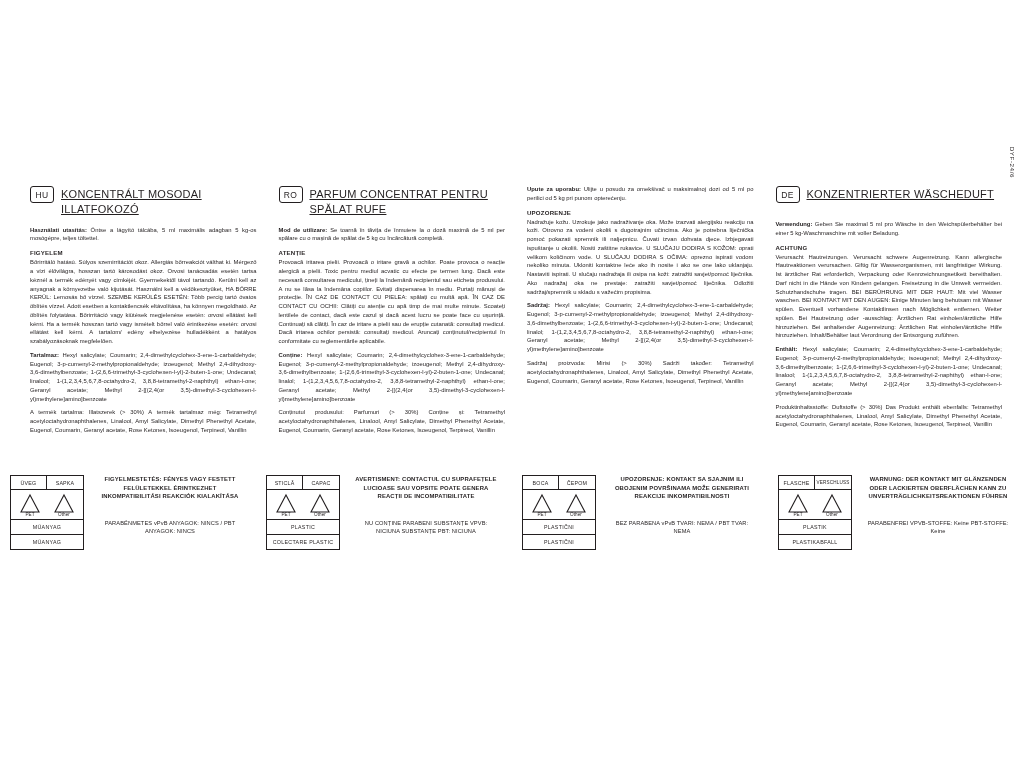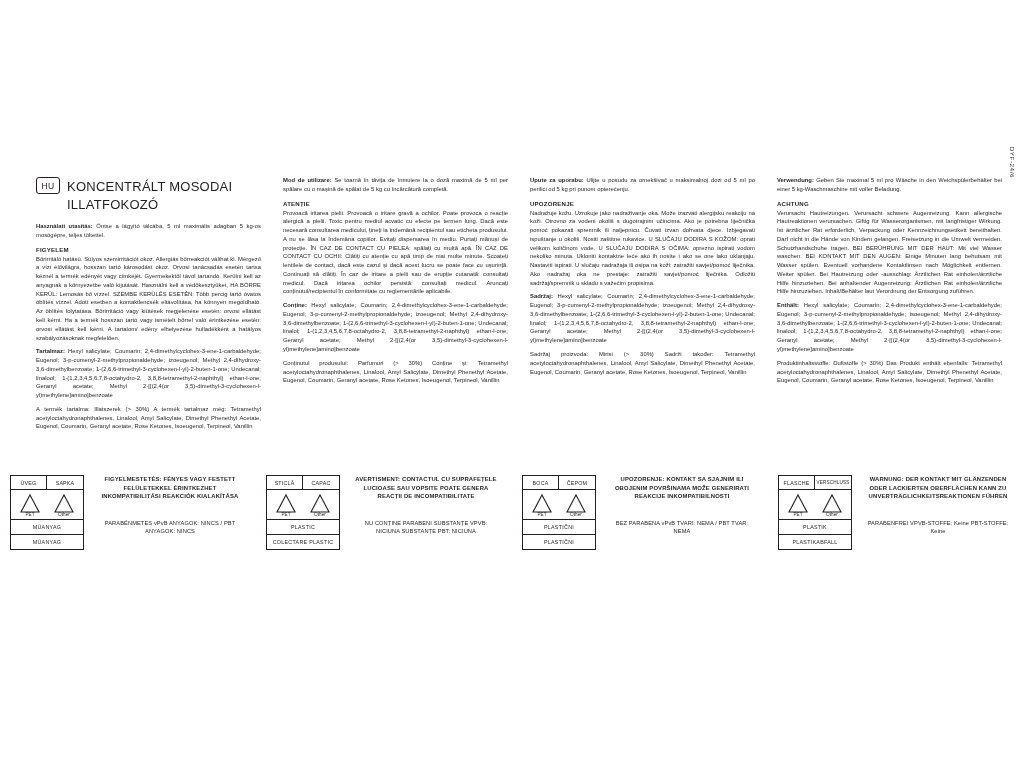--- a/index.html
+++ b/index.html
@@ -11,24 +11,24 @@
     color: #231f20;
     overflow: hidden;
   }
   .page {
     position: relative;
     width: 1024px; height: 768px;
     background: #ffffff;
   }
   .label-area {
     position: absolute;
-    left: 0; top: 176px;
+    left: 0; top: 185px;
     width: 1024px;
     height: 420px;
-    padding: 0 10px 0 26px;
+    padding: 0 10px 0 20px;
     display: flex;
     flex-direction: row;
     gap: 0;
   }
   .panel {
     width: 25%;
     padding: 0 12px 0 10px;
     position: relative;
   }
   .panel.p1 { padding-left: 10px; }
@@ -43,25 +43,26 @@
     border: 1px solid #231f20;
     border-radius: 3px;
     width: 24px; height: 17px;
     display: flex; align-items: center; justify-content: center;
     font-size: 8.5px;
     letter-spacing: 0.3px;
     flex: 0 0 auto;
     margin-top: 1px;
   }
   .lang-title {
-    font-size: 13px;
+    font-size: 11px;
     line-height: 1.35;
     letter-spacing: 0.25px;
     text-transform: uppercase;
     padding-top: 2px;
+    text-decoration: underline;
   }
   .ptext {
     font-size: 5.85px;
     line-height: 1.5;
     text-align: justify;
     letter-spacing: 0.02px;
     margin: 0 0 5px 0;
   }
   .bold { font-weight: bold; }
   .heading {
@@ -178,36 +179,44 @@
         <div class="lang-title">KONCENTRÁLT MOSODAI ILLATFOKOZÓ</div>
       </div>
       <p class="ptext"><span class="bold">Használati utasítás:</span><span> Öntse a lágyító tálcába, 5 ml maximális adagban 5 kg-os mosógépre, teljes töltettel.</span></p>
       <div class="heading">FIGYELEM</div>
       <p class="ptext">Bőrirritáló hatású. Súlyos szemirritációt okoz. Allergiás bőrreakciót válthat ki. Mérgező a vízi élővilágra, hosszan tartó károsodást okoz. Orvosi tanácsadás esetén tartsa kéznél a termék edényét vagy címkéjét. Gyermekektől távol tartandó. Kerülni kell az anyagnak a környezetbe való kijutását. Használni kell a védőkesztyűket, HA BŐRRE KERÜL: Lemosás bő vízzel. SZEMBE KERÜLÉS ESETÉN: Több percig tartó óvatos öblítés vízzel. Adott esetben a kontaktlencsék eltávolítása, ha könnyen megoldható. Az öblítés folytatása. Bőrirritáció vagy kiütések megjelenése esetén: orvosi ellátást kell kérni. Ha a termék hosszan tartó vagy ismételt bőrrel való érintkezése esetén: orvosi ellátást kell kérni. A tartalom/ edény elhelyezése hulladékként a hatályos szabályozásoknak megfelelően.</p>
       <p class="ptext"><span class="bold">Tartalmaz:</span><span> Hexyl salicylate; Coumarin; 2,4-dimethylcyclohex-3-ene-1-carbaldehyde; Eugenol; 3-p-cumenyl-2-methylpropionaldehyde; izoeugenol; Methyl 2,4-dihydroxy-3,6-dimethylbenzoate; 1-(2,6,6-trimethyl-3-cyclohexen-l-yl)-2-buten-1-one; Undecanal; linalool; 1-(1,2,3,4,5,6,7,8-octahydro-2, 3,8,8-tetramethyl-2-naphthyl) ethan-l-one; Geranyl acetate; Methyl 2-[[(2,4(or 3,5)-dimethyl-3-cyclohexen-l-yl)methylene]amino]benzoate</span></p>
       <p class="ptext">A termék tartalma: Illatszerek (&gt; 30%) A termék tartalmaz még: Tetramethyl acetyloctahydronaphthalenes, Linalool, Amyl Salicylate, Dimethyl Phenethyl Acetate, Eugenol, Coumarin, Geranyl acetate, Rose Ketones, Isoeugenol, Terpineol, Vanillin</p>
     </div>
 
     <div class="panel">
+      <div class="lang-head">
+        <div class="lang-badge">RO</div>
+        <div class="lang-title">PARFUM CONCENTRAT PENTRU SPĂLAT RUFE</div>
+      </div>
       <p class="ptext"><span class="bold">Mod de utilizare:</span><span> Se toarnă în tăvița de înmuiere la o doză maximă de 5 ml per spălare cu o mașină de spălat de 5 kg cu încărcătură completă.</span></p>
       <div class="heading">ATENȚIE</div>
       <p class="ptext">Provoacă iritarea pielii. Provoacă o iritare gravă a ochilor. Poate provoca o reacție alergică a pielii. Toxic pentru mediul acvatic cu efecte pe termen lung. Dacă este necesară consultarea medicului, țineți la îndemână recipientul sau eticheta produsului. A nu se lăsa la îndemâna copiilor. Evitați dispersarea în mediu. Purtați mănuși de protecție. ÎN CAZ DE CONTACT CU PIELEA: spălați cu multă apă. ÎN CAZ DE CONTACT CU OCHII: Clătiți cu atenție cu apă timp de mai multe minute. Scoateți lentilele de contact, dacă este cazul și dacă acest lucru se poate face cu ușurință. Continuați să clătiți. În caz de iritare a pielii sau de erupție cutanată: consultați medicul. Dacă iritarea ochilor persistă: consultați medicul. Aruncați conținutul/recipientul în conformitate cu reglementările aplicabile.</p>
       <p class="ptext"><span class="bold">Conține:</span><span> Hexyl salicylate; Coumarin; 2,4-dimethylcyclohex-3-ene-1-carbaldehyde; Eugenol; 3-p-cumenyl-2-methylpropionaldehyde; izoeugenol; Methyl 2,4-dihydroxy-3,6-dimethylbenzoate; 1-(2,6,6-trimethyl-3-cyclohexen-l-yl)-2-buten-1-one; Undecanal; linalol; 1-(1,2,3,4,5,6,7,8-octahydro-2, 3,8,8-tetramethyl-2-naphthyl) ethan-l-one; Geranyl acetate; Methyl 2-[[(2,4(or 3,5)-dimethyl-3-cyclohexen-l-yl)methylene]amino]benzoate</span></p>
       <p class="ptext">Conținutul produsului: Parfumuri (&gt; 30%) Conține și: Tetramethyl acetyloctahydronaphthalenes, Linalool, Amyl Salicylate, Dimethyl Phenethyl Acetate, Eugenol, Coumarin, Geranyl acetate, Rose Ketones, Isoeugenol, Terpineol, Vanillin</p>
     </div>
 
     <div class="panel">
       <p class="ptext"><span class="bold">Upute za uporabu:</span><span> Ulijte u posudu za omekšivač u maksimalnoj dozi od 5 ml po perilici od 5 kg pri punom opterećenju.</span></p>
       <div class="heading">UPOZORENJE</div>
       <p class="ptext">Nadražuje kožu. Uzrokuje jako nadraživanje oka. Može izazvati alergijsku reakciju na koži. Otrovno za vodeni okoliš s dugotrajnim učincima. Ako je potrebna liječnička pomoć pokazati spremnik ili naljepnicu. Čuvati izvan dohvata djece. Izbjegavati ispuštanje u okoliš. Nositi zaštitne rukavice. U SLUČAJU DODIRA S KOŽOM: oprati velikom količinom vode. U SLUČAJU DODIRA S OČIMA: oprezno ispirati vodom nekoliko minuta. Ukloniti kontaktne leće ako ih nosite i ako se one lako uklanjaju. Nastaviti ispirati. U slučaju nadražaja ili osipa na koži: zatražiti savjet/pomoć liječnika. Ako nadražaj oka ne prestaje: zatražiti savjet/pomoć liječnika. Odložiti sadržaj/spremnik u skladu s važećim propisima.</p>
       <p class="ptext"><span class="bold">Sadržaj:</span><span> Hexyl salicylate; Coumarin; 2,4-dimethylcyclohex-3-ene-1-carbaldehyde; Eugenol; 3-p-cumenyl-2-methylpropionaldehyde; izoeugenol; Methyl 2,4-dihydroxy-3,6-dimethylbenzoate; 1-(2,6,6-trimethyl-3-cyclohexen-l-yl)-2-buten-1-one; Undecanal; linalol; 1-(1,2,3,4,5,6,7,8-octahydro-2, 3,8,8-tetramethyl-2-naphthyl) ethan-l-one; Geranyl acetate; Methyl 2-[[(2,4(or 3,5)-dimethyl-3-cyclohexen-l-yl)methylene]amino]benzoate</span></p>
       <p class="ptext">Sadržaj proizvoda: Mirisi (&gt; 30%) Sadrži također: Tetramethyl acetyloctahydronaphthalenes, Linalool, Amyl Salicylate, Dimethyl Phenethyl Acetate, Eugenol, Coumarin, Geranyl acetate, Rose Ketones, Isoeugenol, Terpineol, Vanillin</p>
     </div>
 
     <div class="panel">
+      <div class="lang-head">
+        <div class="lang-badge">DE</div>
+        <div class="lang-title">KONZENTRIERTER WÄSCHEDUFT</div>
+      </div>
       <p class="ptext"><span class="bold">Verwendung:</span><span> Geben Sie maximal 5 ml pro Wäsche in den Weichspülerbehälter bei einer 5 kg-Waschmaschine mit voller Beladung.</span></p>
       <div class="heading">ACHTUNG</div>
       <p class="ptext">Verursacht Hautreizungen. Verursacht schwere Augenreizung. Kann allergische Hautreaktionen verursachen. Giftig für Wasserorganismen, mit langfristiger Wirkung. Ist ärztlicher Rat erforderlich, Verpackung oder Kennzeichnungsetikett bereithalten. Darf nicht in die Hände von Kindern gelangen. Freisetzung in die Umwelt vermeiden. Schutzhandschuhe tragen. BEI BERÜHRUNG MIT DER HAUT: Mit viel Wasser waschen. BEI KONTAKT MIT DEN AUGEN: Einige Minuten lang behutsam mit Wasser spülen. Eventuell vorhandene Kontaktlinsen nach Möglichkeit entfernen. Weiter spülen. Bei Hautreizung oder -ausschlag: Ärztlichen Rat einholen/ärztliche Hilfe hinzuziehen. Bei anhaltender Augenreizung: Ärztlichen Rat einholen/ärztliche Hilfe hinzuziehen. Inhalt/Behälter laut Verordnung der Entsorgung zuführen.</p>
       <p class="ptext"><span class="bold">Enthält:</span><span> Hexyl salicylate; Coumarin; 2,4-dimethylcyclohex-3-ene-1-carbaldehyde; Eugenol; 3-p-cumenyl-2-methylpropionaldehyde; isoeugenol; Methyl 2,4-dihydroxy-3,6-dimethylbenzoate; 1-(2,6,6-trimethyl-3-cyclohexen-l-yl)-2-buten-1-one; Undecanal; linalool; 1-(1,2,3,4,5,6,7,8-octahydro-2, 3,8,8-tetramethyl-2-naphthyl) ethan-l-one; Geranyl acetate; Methyl 2-[[(2,4(or 3,5)-dimethyl-3-cyclohexen-l-yl)methylene]amino]benzoate</span></p>
       <p class="ptext">Produktinhaltsstoffe: Duftstoffe (&gt; 30%) Das Produkt enthält ebenfalls: Tetramethyl acetyloctahydronaphthalenes, Linalool, Amyl Salicylate, Dimethyl Phenethyl Acetate, Eugenol, Coumarin, Geranyl acetate, Rose Ketones, Isoeugenol, Terpineol, Vanillin</p>
     </div>
 
   </div>
 
   <div class="bottom-area">

